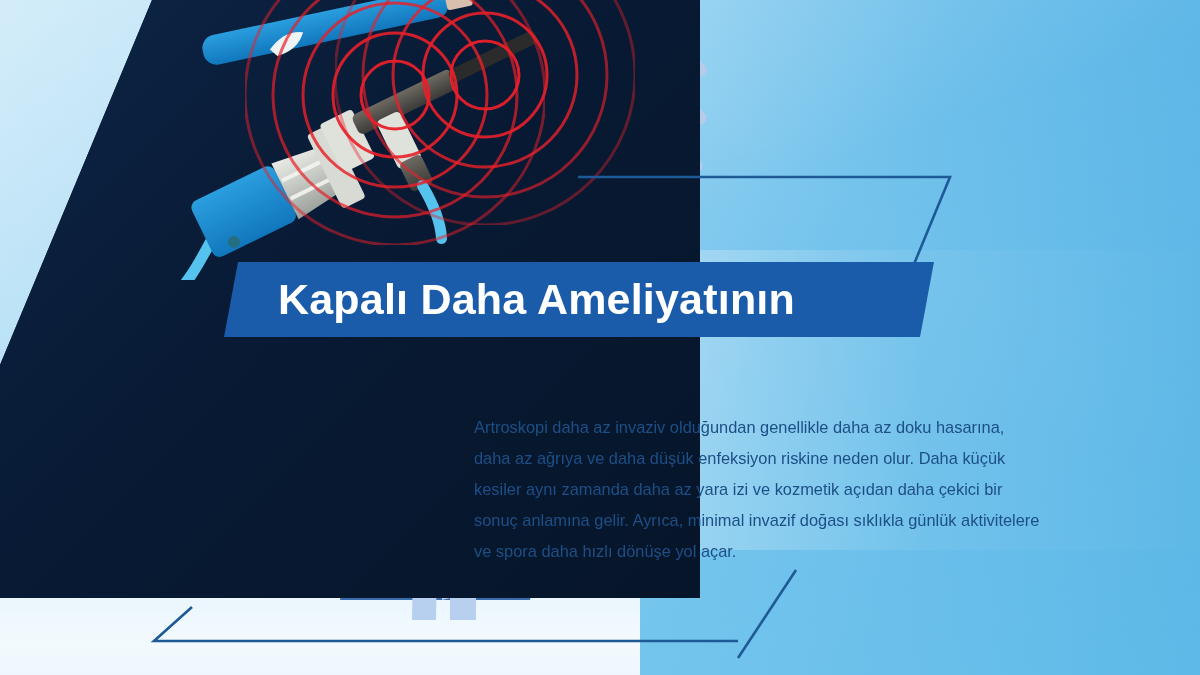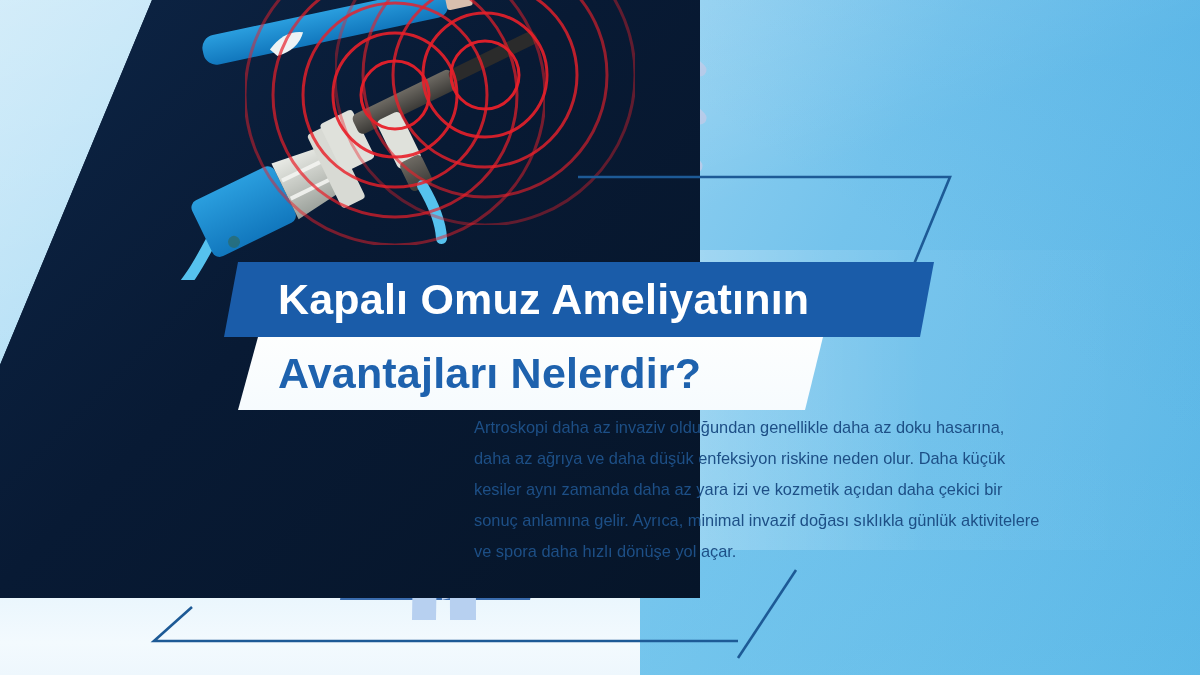--- a/index.html
+++ b/index.html
@@ -262,22 +262,19 @@
   </svg>
 
   <svg class="deco-line" style="left:140px;top:595px;width:620px;height:75px;" viewBox="0 0 620 75">
     <path d="M52,12 L14,46 L598,46" fill="none" stroke="#1d5a96" stroke-width="2.6" stroke-linejoin="miter"></path>
   </svg>
   <svg class="deco-line" style="left:700px;top:560px;width:120px;height:110px;" viewBox="0 0 120 110">
     <path d="M38,98 L96,10" fill="none" stroke="#1d5a96" stroke-width="2.6"></path>
   </svg>
 
   <div class="banner-blue">
-    <span class="title-txt">Kapalı Omuz Ameliyatının</span>
+    <span class="title-txt">Kapalı Daha Ameliyatının</span>
   </div>
 
-  <div class="banner-white">
-    <span class="title-txt">Avantajları Nelerdir?</span>
-  </div>
 
   <p class="body-copy">Artroskopi daha az invaziv olduğundan genellikle daha az doku hasarına, daha az ağrıya ve daha düşük enfeksiyon riskine neden olur. Daha küçük kesiler aynı zamanda daha az yara izi ve kozmetik açıdan daha çekici bir sonuç anlamına gelir. Ayrıca, minimal invazif doğası sıklıkla günlük aktivitelere ve spora daha hızlı dönüşe yol açar.</p>
 
 </div>
 
 </body></html>

